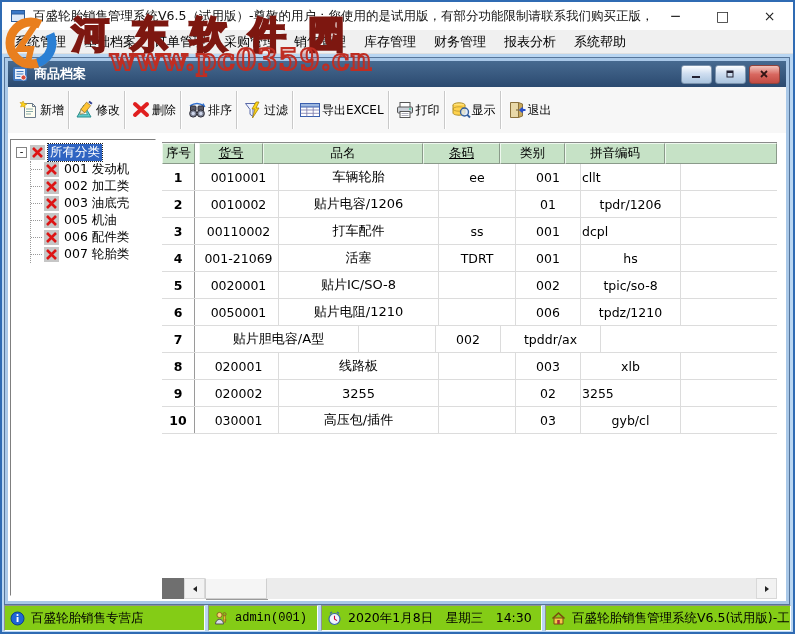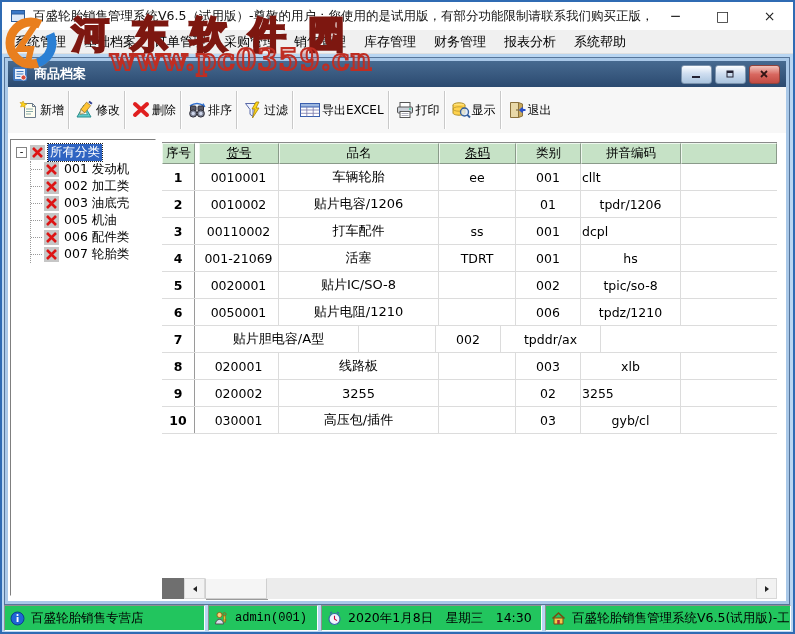--- a/index.html
+++ b/index.html
@@ -84,21 +84,21 @@
   .hs-corner{width:22px;background:#6f6f6f;flex:none;}
   .hs-btn{width:21px;box-sizing:border-box;background:#f2f2f2;border:1px solid #d8d8d8;
           display:flex;align-items:center;justify-content:center;flex:none;}
   .hs-thumb{width:62px;box-sizing:border-box;background:#f5f5f5;border:1px solid #cfcfcf;
             border-top-color:#fff;box-shadow:1px 1px 0 #9a9a9a;flex:none;}
   .hs-track{flex:1;background:#ececec;}
 
   
   .statusbar{position:absolute;left:2px;right:2px;bottom:1px;height:26px;display:flex;gap:3px;}
   .seg{box-sizing:border-box;border:1px solid;border-color:#8f8f8f #fdfdfd #fdfdfd #8f8f8f;
-       background:#22c55e;display:flex;align-items:center;padding:0 5px;gap:6px;
+       background:#84cc16;display:flex;align-items:center;padding:0 5px;gap:6px;
        font-size:12.5px;color:#000;white-space:nowrap;overflow:hidden;}
   .seg .sicon{display:inline-flex;flex:none;}
   .seg.mono .stext{font-family:"Liberation Mono","DejaVu Sans Mono",monospace;font-size:12px;}
 
   
   .watermark{position:absolute;left:0;top:0;width:430px;height:84px;z-index:60;pointer-events:none;}
   .wm-logo{position:absolute;left:2px;top:14px;}
   .wm-title{position:absolute;left:70px;top:8px;font-size:37px;font-weight:bold;letter-spacing:22px;
             white-space:nowrap;color:rgba(150,30,22,.28);-webkit-text-stroke:2.5px var(--wm1);}
   .wm-url{position:absolute;left:108px;top:41px;font-size:29px;font-weight:bold;letter-spacing:1px;
@@ -340,21 +340,21 @@
                   </svg>
                 </span>
                 <span class="tlabel">007 轮胎类</span>
               </div>
             </div>
           </div>
         <div class="table-panel" id="table">
             <div class="thead">
               <div class="th" style="width: 33px;">序号</div>
               <div class="colgap"></div>
-              <div class="th" style="width: 80px; text-decoration: underline;">货号</div>
+              <div class="th" style="width: 64px; text-decoration: underline;">货号</div>
               <div class="th" style="width: 160px;">品名</div>
               <div class="th" style="width: 77px; text-decoration: underline;">条码</div>
               <div class="th" style="width: 65px;">类别</div>
               <div class="th" style="width: 100px;">拼音编码</div>
               <div class="th fill"></div>
             </div>
             <div class="trdata">
               <div class="td c0" style="width: 33px;">1</div>
               <div class="colgap"></div>
               <div class="td c1" style="width: 80px;">0010001</div>

